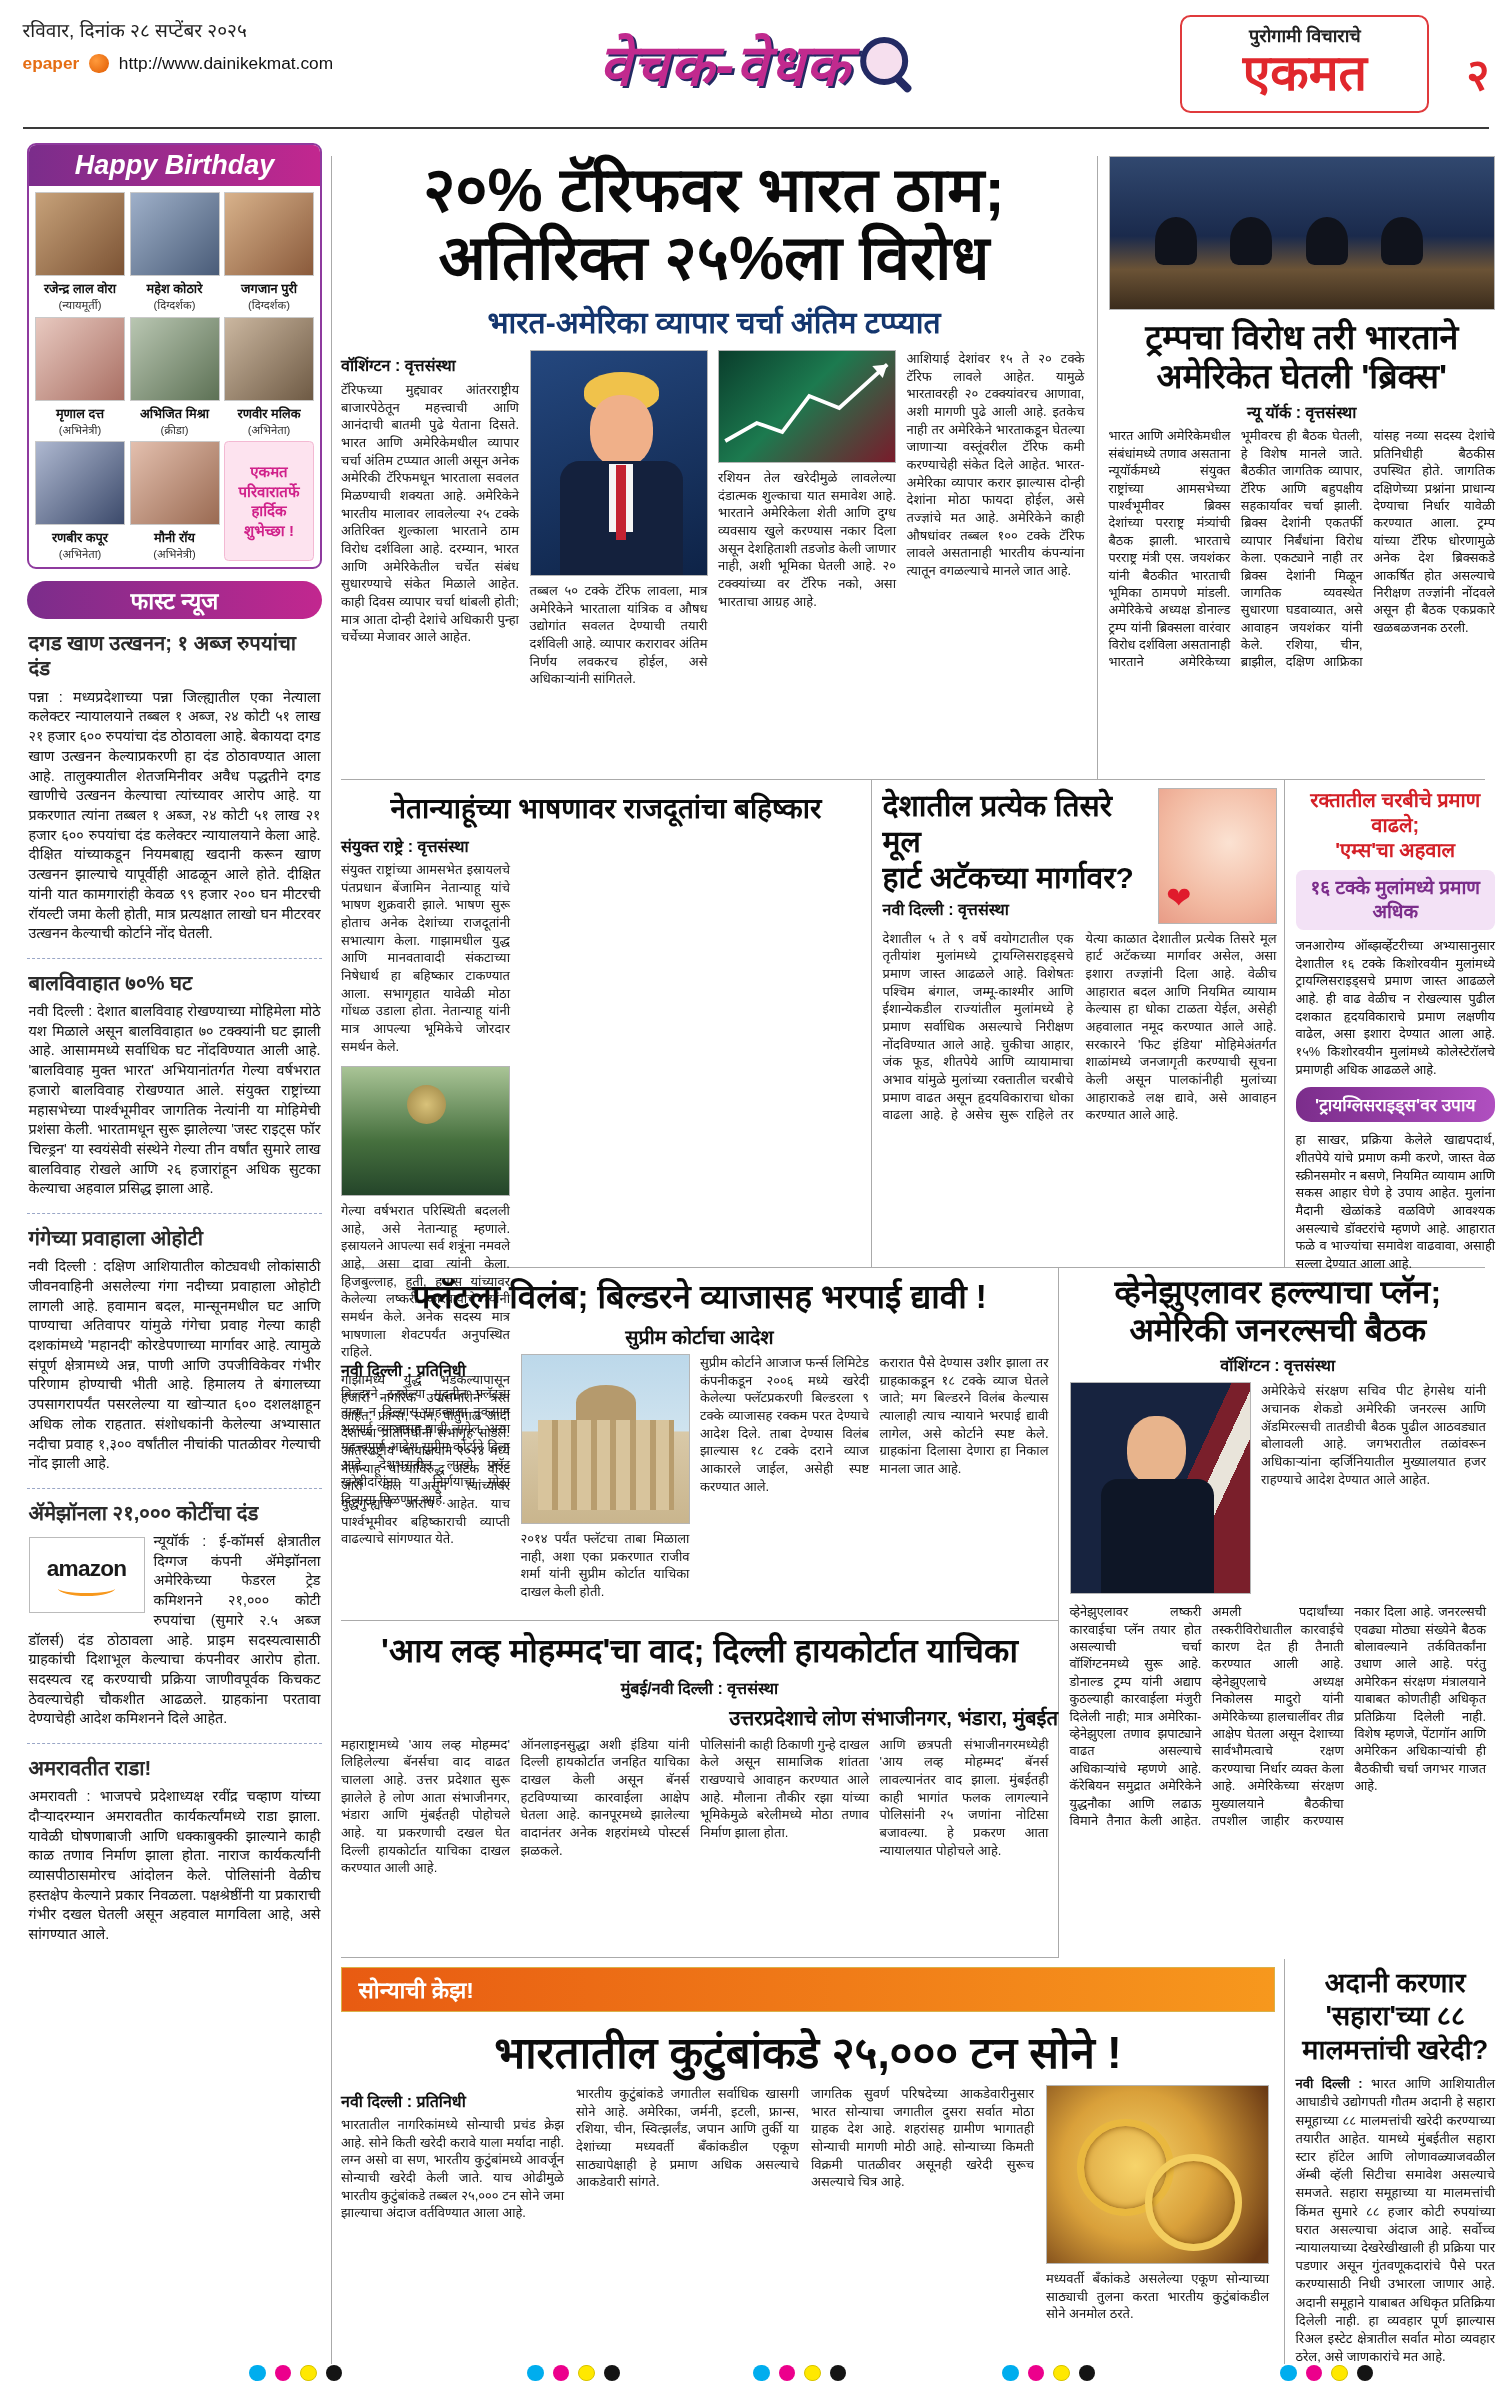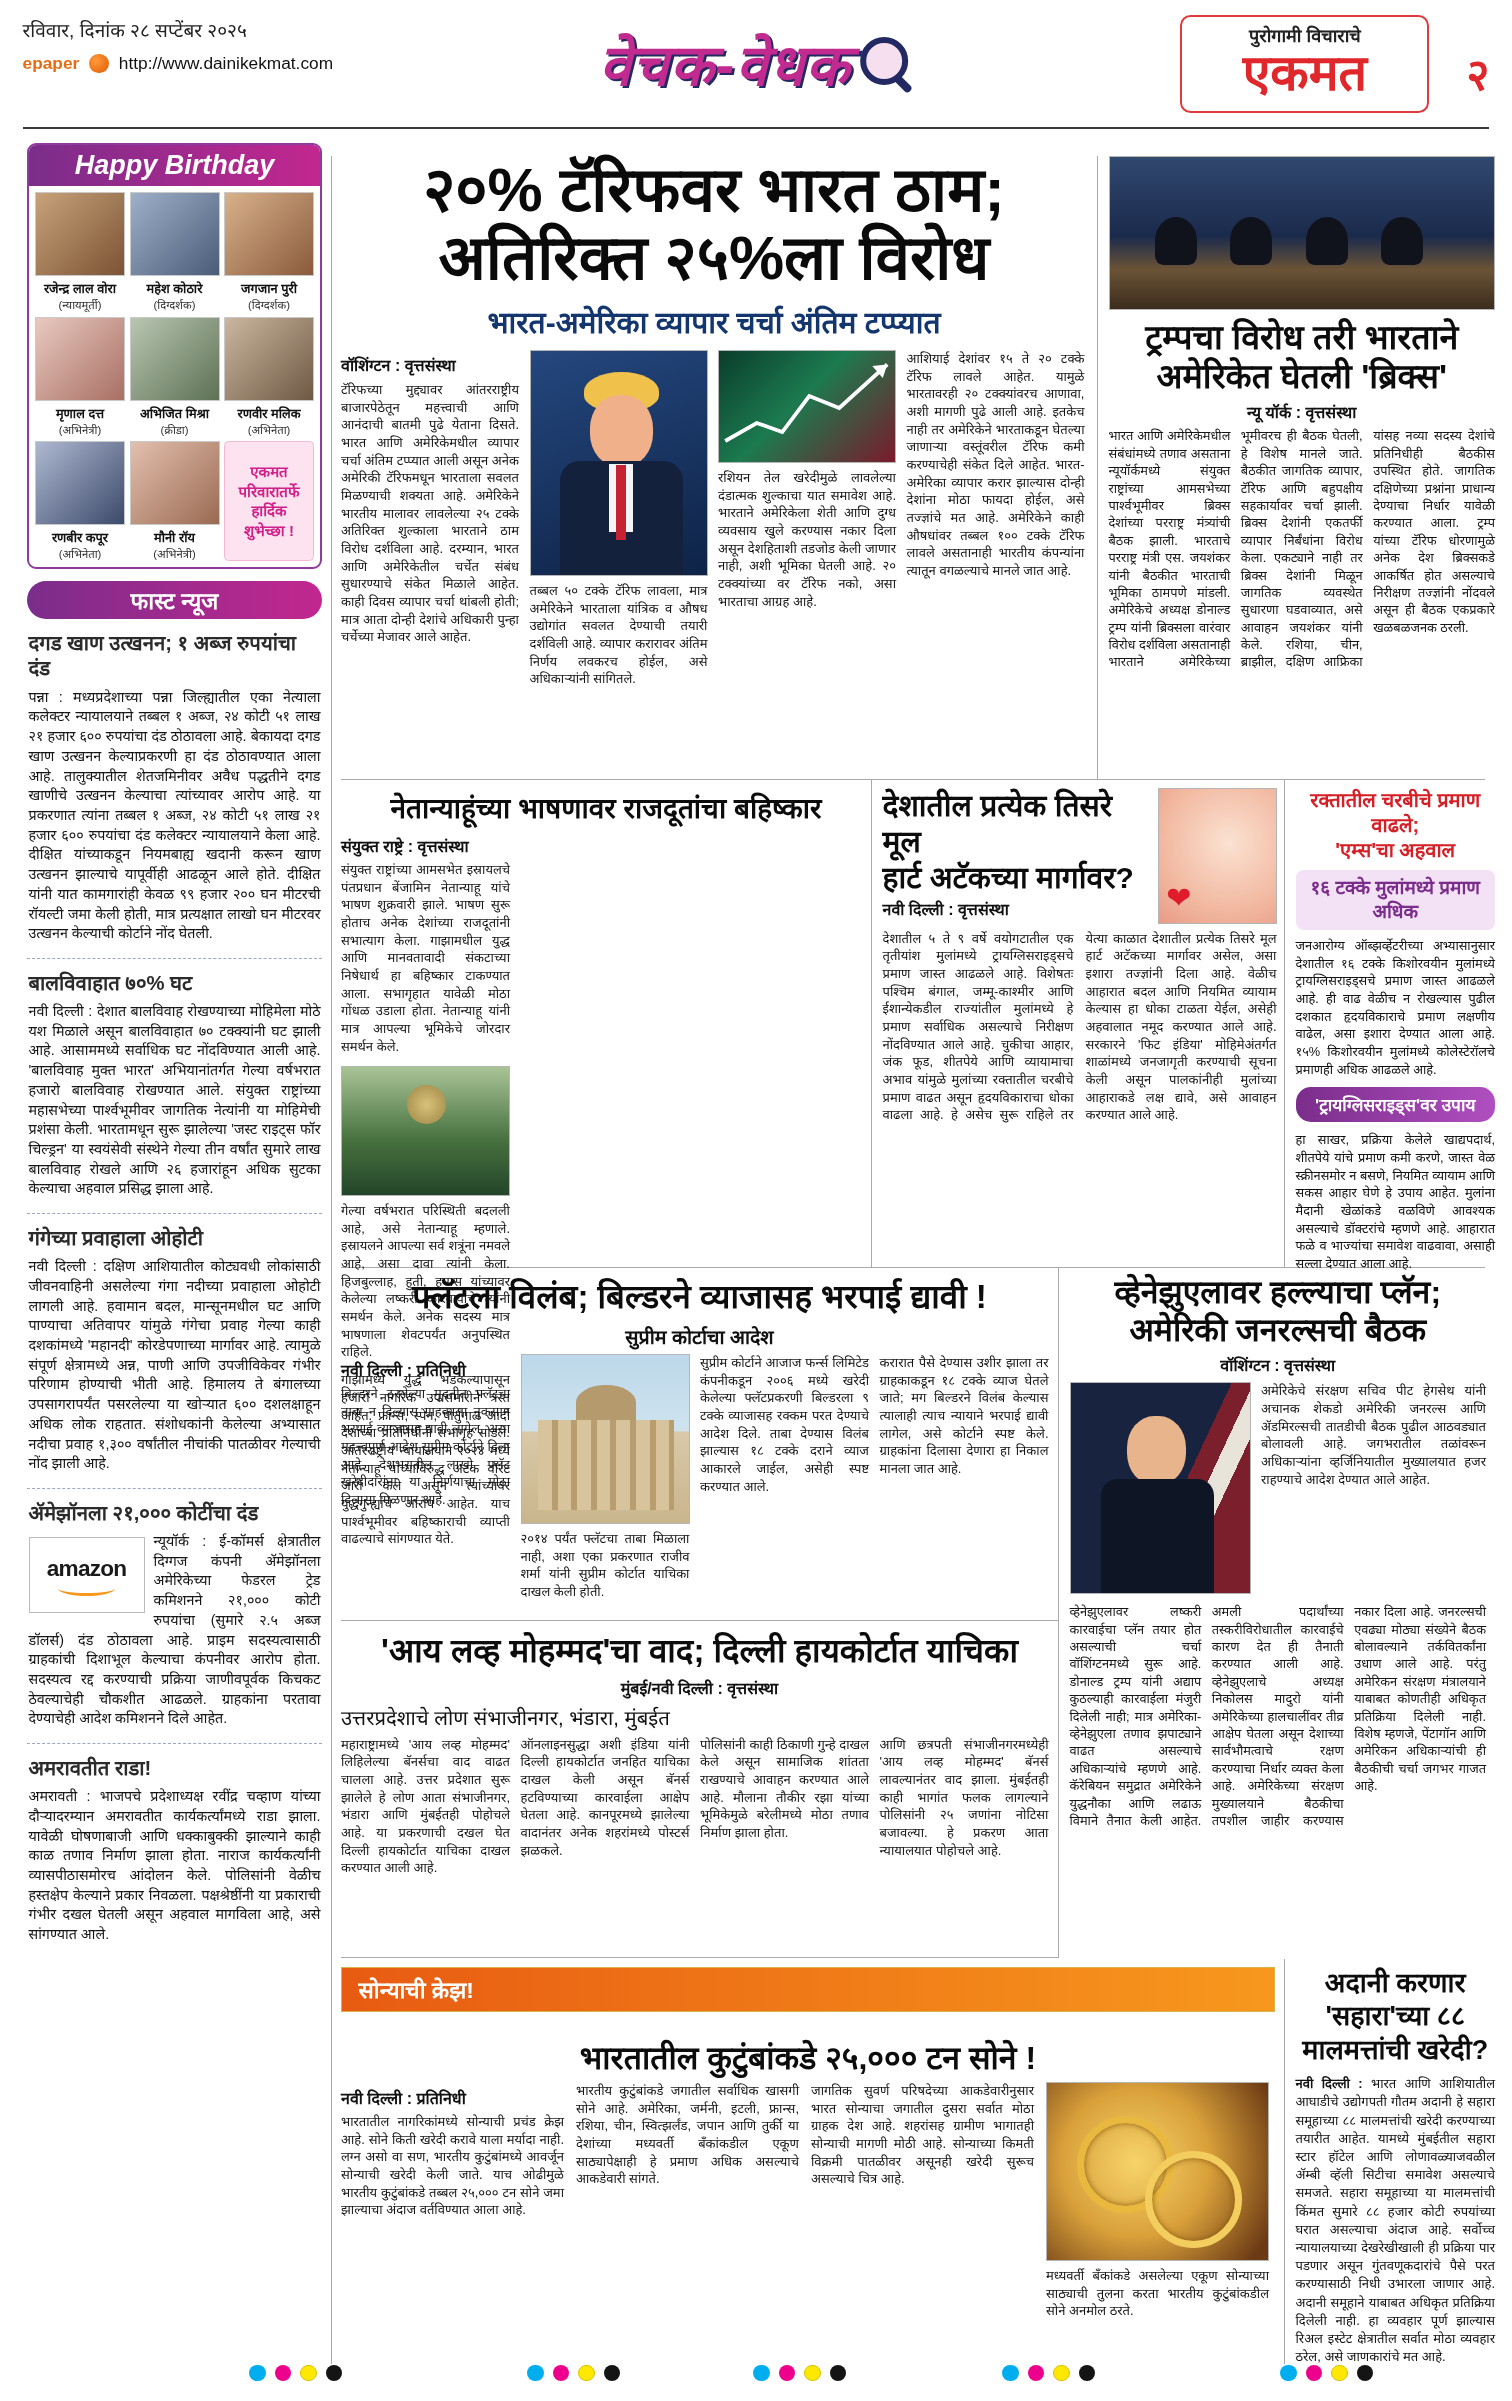--- a/index.html
+++ b/index.html
@@ -100,28 +100,28 @@
   .venezuela{position:absolute;top:1111px;left:726px;width:428px;height:691px;border-left:0.8px solid #aaa;padding:6px 0 0 10.5px;box-sizing:border-box;}
   .vz-hl{font-size:32px;line-height:1.2;text-align:center;}
   .vz-top{display:flex;gap:10.5px;margin-top:6px;}
   .ph-heg{width:181px;height:212px;background:linear-gradient(115deg,#17233f 58%,#7a1f2b 58%,#7a1f2b 66%,#e9e4da 66%,#e9e4da 74%,#7a1f2b 74%);flex-shrink:0;}
   .heg-face{position:absolute;left:56px;top:33px;width:59px;height:69px;background:#e8b48c;border-radius:46%;}
   .heg-suit{position:absolute;left:30px;top:96px;width:113px;height:116px;background:#0e1626;border-radius:16.6px 16.6px 0 0;}
   .vz-side{flex:1;}
   .vz-body{margin-top:9px;column-count:3;column-gap:10.5px;font-size:12.8px;height:330px;}
   .mohammed{position:absolute;top:1465px;left:9px;width:717px;height:337px;border-bottom:0.8px solid #aaa;box-sizing:border-box;padding-top:6px;}
   .moh-hl{font-size:33px;text-align:center;}
-  .moh-lead{font-size:20.3px;font-weight:normal;text-align:left;margin:4.5px 0;}
+  .moh-lead{font-size:20.3px;font-weight:bold;text-align:right;margin:4.5px 0;}
   .moh-body{display:flex;gap:10.5px;margin-top:3px;}
   .moh-col{width:169px;}
   .gold-block{position:absolute;top:1803px;left:9px;width:934px;height:405px;box-sizing:border-box;padding-top:7.5px;}
   .gold-strip{display:flex;align-items:stretch;border:0.8px solid #d9b24a;background:#fdf3d0;flex-direction:column;}
   .strip-label{background:linear-gradient(90deg,#e85b12,#f7981d);color:#fff;font-weight:bold;font-size:22.6px;padding:6px 16.6px;display:flex;align-items:center;}
   .strip-text{font-size:20.3px;font-weight:bold;color:#222;display:flex;align-items:center;padding:0 12px;}
-  .gold-hl{font-size:32px;text-align:center;margin-top:23px;}
+  .gold-hl{font-size:44px;text-align:center;margin-top:9px;}
   .gold-body{display:flex;gap:12px;margin-top:4.5px;}
   .gold-col{width:223px;}
   .ph-gold{width:223px;height:179px;background:radial-gradient(circle at 40% 45%,#f7d46b,#d9a03a 45%,#6b3a14 92%);margin-bottom:6px;}
   .ring{position:absolute;border:7.5px solid #e9b83f;border-radius:50%;box-shadow:inset 0 0 6px #8a5a10;}
   .ring1{left:30px;top:33px;width:83px;height:83px;}
   .ring2{left:98px;top:68px;width:83px;height:83px;border-color:#f3cd5e;}
   .adani{position:absolute;top:1803px;left:952px;width:211px;height:405px;border-left:0.8px solid #aaa;padding:7.5px 0 0 10.5px;box-sizing:border-box;}
   .adani-hl{font-size:27px;line-height:1.25;text-align:center;}
   .adani-body{margin-top:7.5px;font-size:13px;line-height:1.4;text-align:justify;}
   .lead-b{font-weight:bold;}

